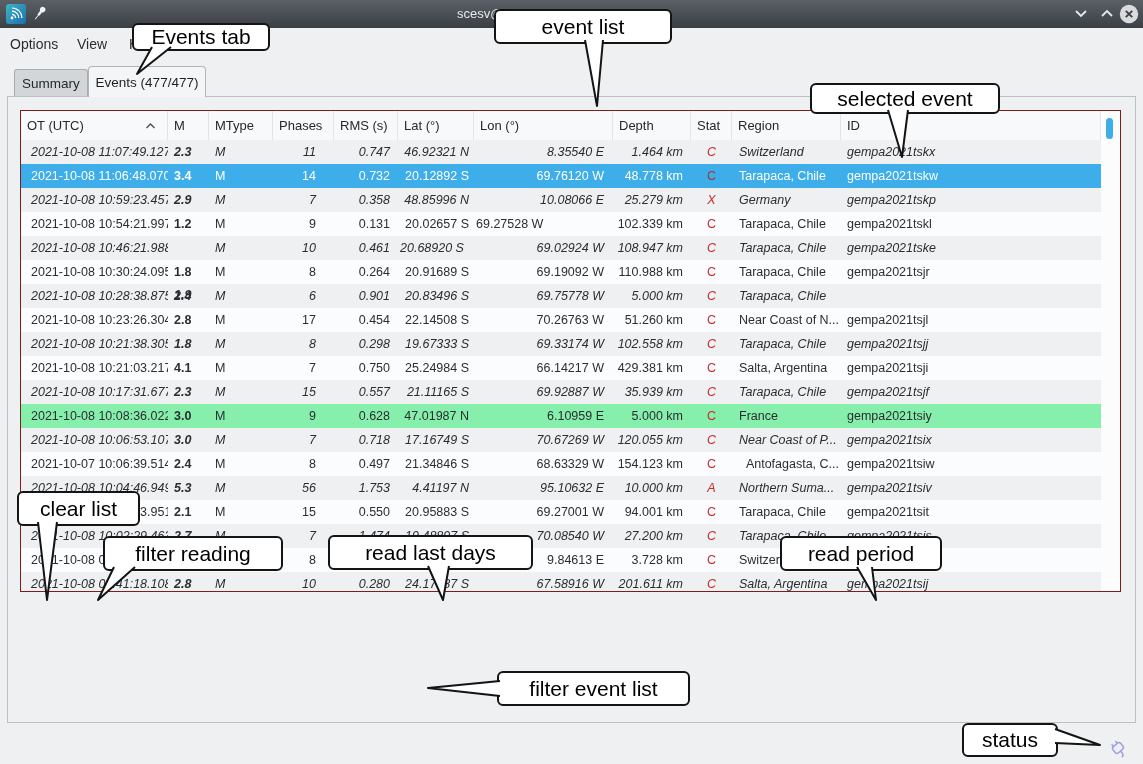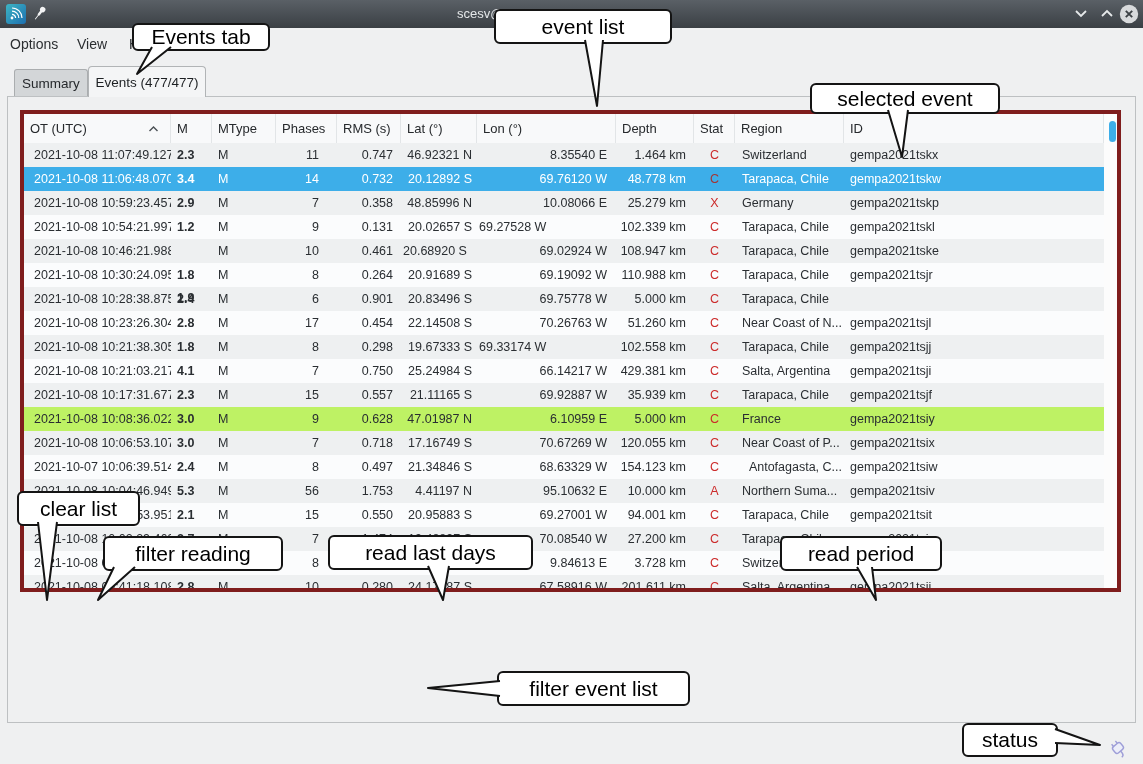--- a/index.html
+++ b/index.html
@@ -14,30 +14,30 @@
   .winbtn{top:5px;width:18px;height:18px;cursor:default;}
   
   .menubar{left:0;top:28px;width:1143px;height:32px;background:#eff0f1;}
   .menuitem{top:8px;font-size:14px;color:#2b2e31;}
   
   .tab{box-sizing:border-box;font-size:13.5px;display:flex;align-items:center;justify-content:center;}
   .tab-inactive{left:14px;top:69px;width:74px;height:27px;background:#d3d6d8;border:1px solid #aaadaf;border-bottom:none;border-radius:3px 3px 0 0;color:#26292c;}
   .tab-active{left:88px;top:66px;width:118px;height:31px;background:#f4f5f6;border:1px solid #b1b4b6;border-bottom:none;border-radius:4px 4px 0 0;z-index:6;color:#1d2023;}
   .pane{left:7px;top:96px;width:1129px;height:627px;box-sizing:border-box;border:1px solid #bdc0c2;background:#eff0f1;z-index:1;}
   
-  .tframe{left:20px;top:110px;width:1101px;height:482px;box-sizing:border-box;border:4px solid #7f1d1d;background:#fcfcfc;z-index:2;overflow:hidden;}
+  .tframe{left:20px;top:110px;width:1101px;height:482px;box-sizing:border-box;border:1px solid #7f1d1d;background:#fcfcfc;z-index:2;overflow:hidden;}
   .thead{position:absolute;left:0;top:0;width:1080px;height:29px;background:#f8f9fa;border-bottom:1px solid #dcdfe1;display:flex;}
   .hcell{box-sizing:border-box;border-right:1px solid #e2e5e7;height:29px;display:flex;align-items:center;font-size:13px;color:#26292c;padding:0 6px;position:relative;}
   .hsort{margin-left:auto;margin-right:6px;}
   .rows{position:absolute;left:0;top:29px;width:1080px;height:452px;overflow:hidden;}
   .trow{display:flex;height:24px;font-size:12.5px;color:#2a2e32;}
-  .trow.even{background:#eef0f1;}
+  .trow.even{background:#eef0f1;font-style:italic;}
   .trow.odd{background:#fbfcfd;}
   .trow.selected{background:#3daee9;color:#ffffff;}
-  .trow.hover{background:#bef264;}
+  .trow.hover{background:#86efac;}
   .tcell{box-sizing:border-box;height:24px;line-height:24px;white-space:nowrap;overflow:hidden;}
   .tcell.bold{font-weight:bold;}
   .tcell.stat{color:#cc2b2b;text-align:center;}
   .trow.selected .tcell.stat{color:#a23737;}
   .vlane{position:absolute;left:1080px;top:0;width:19px;height:480px;background:#fcfcfc;}
   .vthumb{position:absolute;left:5px;top:7px;width:7px;height:21px;border-radius:3.5px;background:#3daee9;}
   
   .btn{box-sizing:border-box;background:linear-gradient(#fdfdfd,#f2f3f4);border:1px solid #b6b9bb;border-radius:3px;
        display:flex;align-items:center;justify-content:center;font-size:14px;color:#2b2e31;}
   .field{box-sizing:border-box;background:#ffffff;border:1px solid #b6b9bb;border-radius:3px;display:flex;align-items:center;font-size:14px;}
@@ -252,21 +252,21 @@
         <div class="tcell" style="width: 109px; text-align: left; padding-left: 7px; padding-right: 2px; box-sizing: border-box;">Near Coast of N...</div>
         <div class="tcell" style="width: 260px; text-align: left; padding-left: 6px; padding-right: 2px; box-sizing: border-box;">gempa2021tsjl</div>
       </div>
       <div class="trow even">
         <div class="tcell" style="width: 147px; text-align: left; padding-left: 10px; padding-right: 4px; box-sizing: border-box;">2021-10-08 10:21:38.305</div>
         <div class="tcell bold" style="width: 41px; text-align: left; padding-left: 6px; padding-right: 2px; box-sizing: border-box;">1.8</div>
         <div class="tcell" style="width: 64px; text-align: left; padding-left: 6px; padding-right: 2px; box-sizing: border-box;">M</div>
         <div class="tcell" style="width: 61px; text-align: right; padding-left: 2px; padding-right: 18px; box-sizing: border-box;">8</div>
         <div class="tcell" style="width: 64px; text-align: right; padding-left: 2px; padding-right: 8px; box-sizing: border-box;">0.298</div>
         <div class="tcell" style="width: 76px; text-align: right; padding-left: 2px; padding-right: 5px; box-sizing: border-box;">19.67333 S</div>
-        <div class="tcell" style="width: 139px; text-align: left; padding-left: 2px; padding-right: 9px; box-sizing: border-box;">69.33174 W</div>
+        <div class="tcell" style="width: 139px; text-align: right; padding-left: 2px; padding-right: 9px; box-sizing: border-box;">69.33174 W</div>
         <div class="tcell" style="width: 78px; text-align: right; padding-left: 2px; padding-right: 8px; box-sizing: border-box;">102.558 km</div>
         <div class="tcell stat" style="width: 41px; text-align: center; padding-left: 0px; padding-right: 0px; box-sizing: border-box;">C</div>
         <div class="tcell" style="width: 109px; text-align: left; padding-left: 7px; padding-right: 2px; box-sizing: border-box;">Tarapaca, Chile</div>
         <div class="tcell" style="width: 260px; text-align: left; padding-left: 6px; padding-right: 2px; box-sizing: border-box;">gempa2021tsjj</div>
       </div>
       <div class="trow odd">
         <div class="tcell" style="width: 147px; text-align: left; padding-left: 10px; padding-right: 4px; box-sizing: border-box;">2021-10-08 10:21:03.217</div>
         <div class="tcell bold" style="width: 41px; text-align: left; padding-left: 6px; padding-right: 2px; box-sizing: border-box;">4.1</div>
         <div class="tcell" style="width: 64px; text-align: left; padding-left: 6px; padding-right: 2px; box-sizing: border-box;">M</div>
         <div class="tcell" style="width: 61px; text-align: right; padding-left: 2px; padding-right: 18px; box-sizing: border-box;">7</div>

